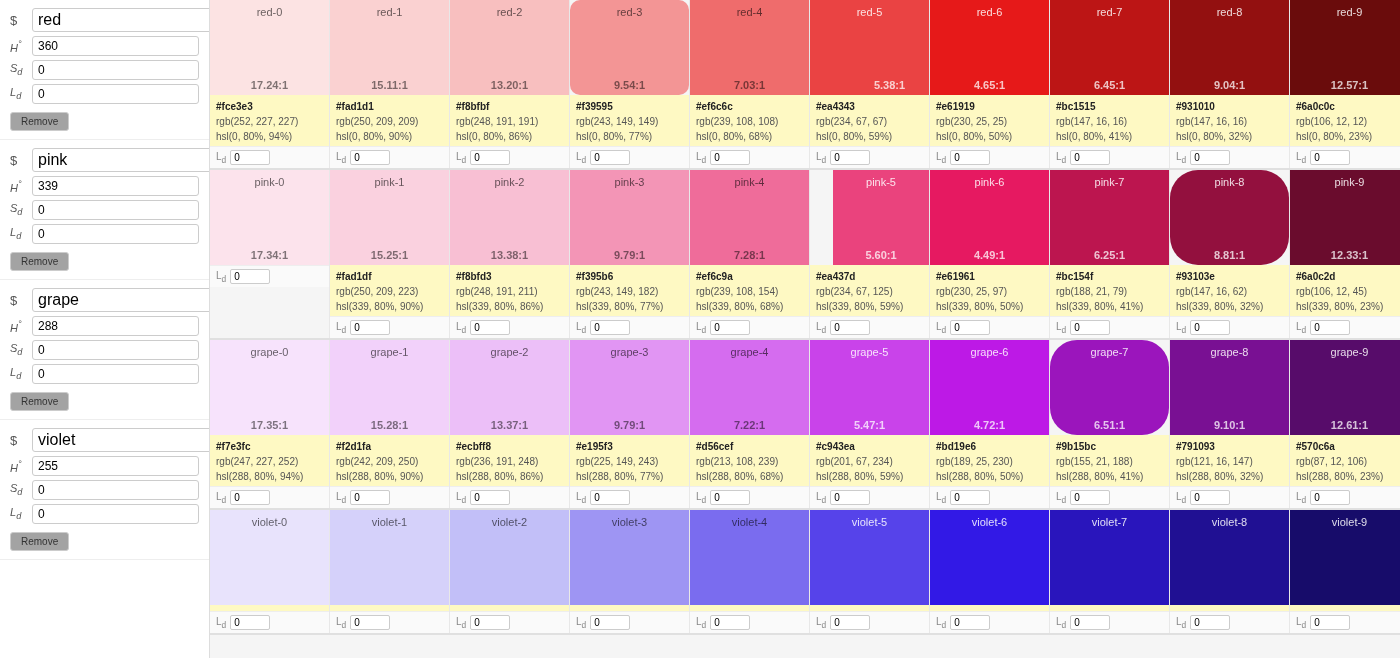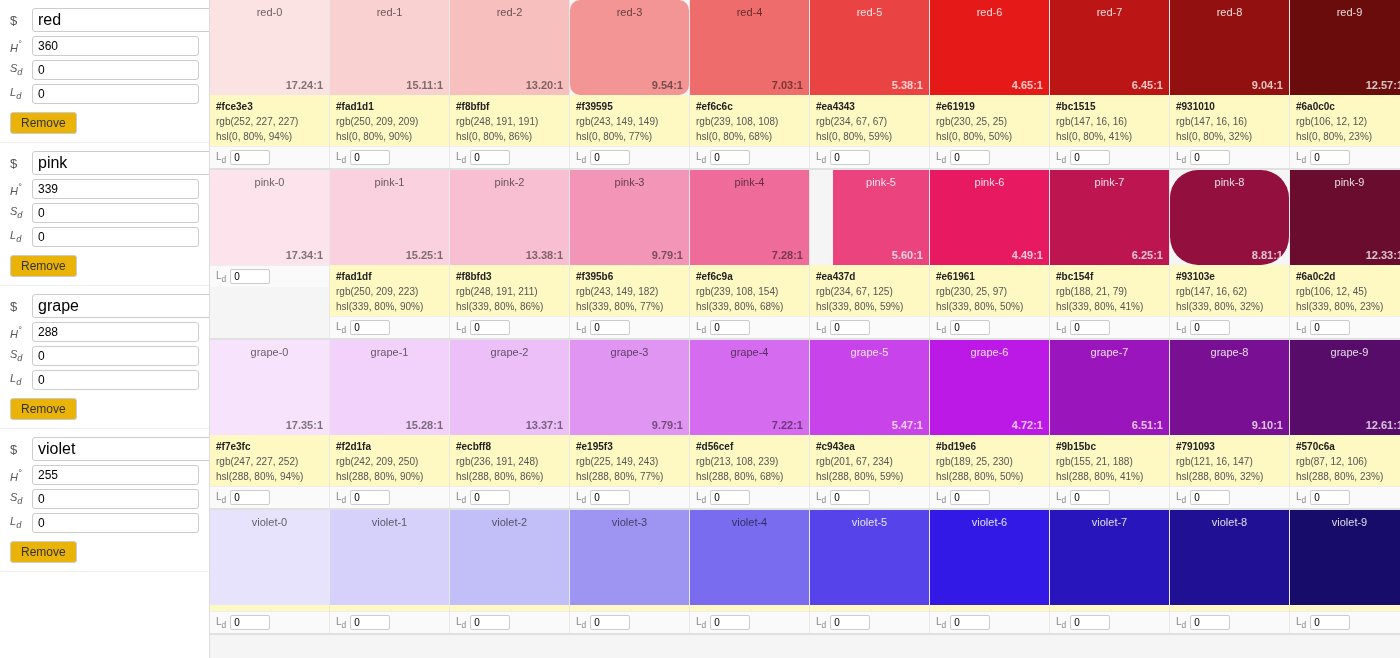--- a/index.html
+++ b/index.html
@@ -69,25 +69,25 @@
       border: 1px solid #ccc;
       border-radius: 3px;
       padding: 2px 5px;
       font-size: 16px;
       outline: none;
     }
 
     .remove-btn {
       margin-top: 4px;
       padding: 3px 10px;
-      background: #eab308;
+      background: #a3a3a3;
       border: 1px solid #ccc;
       border-radius: 3px;
       cursor: pointer;
-      font-size: 12px;
+      font-size: 10px;
       color: #333;
     }
 
     
     .right-panel {
       flex: 1;
       overflow-x: auto;
       overflow-y: auto;
       background: #f5f5f5;
     }
@@ -106,21 +106,21 @@
     .swatch-cell {
       width: 120px;
       min-width: 120px;
       border-right: 1px solid rgba(0,0,0,0.05);
     }
 
     .swatch-top {
       height: 95px;
       display: flex;
       align-items: flex-end;
-      justify-content: flex-end;
+      justify-content: center;
       padding: 4px 6px;
       position: relative;
     }
 
     .swatch-name {
       position: absolute;
       top: 6px;
       left: 0;
       right: 0;
       text-align: center;
@@ -668,21 +668,21 @@
         <div class="swatch-hex">#bd19e6</div>
         <div class="swatch-rgb">rgb(189, 25, 230)</div>
         <div class="swatch-hsl">hsl(288, 80%, 50%)</div>
       </div>
           <div class="swatch-lightness-row">
       <span class="ld-label">L<sub>d</sub></span>
       <input class="ld-input" value="0" style="">
     </div>
         </div>
         <div class="swatch-cell">
-          <div class="swatch-top" style="background-color: rgb(155, 21, 188);">
+          <div class="swatch-top" style="background-color: rgb(155, 21, 188); border-radius: 27px;">
             <span class="swatch-name" style="color: rgba(255, 255, 255, 0.85);">grape-7</span>
             <span class="swatch-ratio" style="color: rgba(255, 255, 255, 0.75);">6.51:1</span>
           </div>
           <div class="swatch-bottom">
         <div class="swatch-hex">#9b15bc</div>
         <div class="swatch-rgb">rgb(155, 21, 188)</div>
         <div class="swatch-hsl">hsl(288, 80%, 41%)</div>
       </div>
           <div class="swatch-lightness-row">
       <span class="ld-label">L<sub>d</sub></span>

